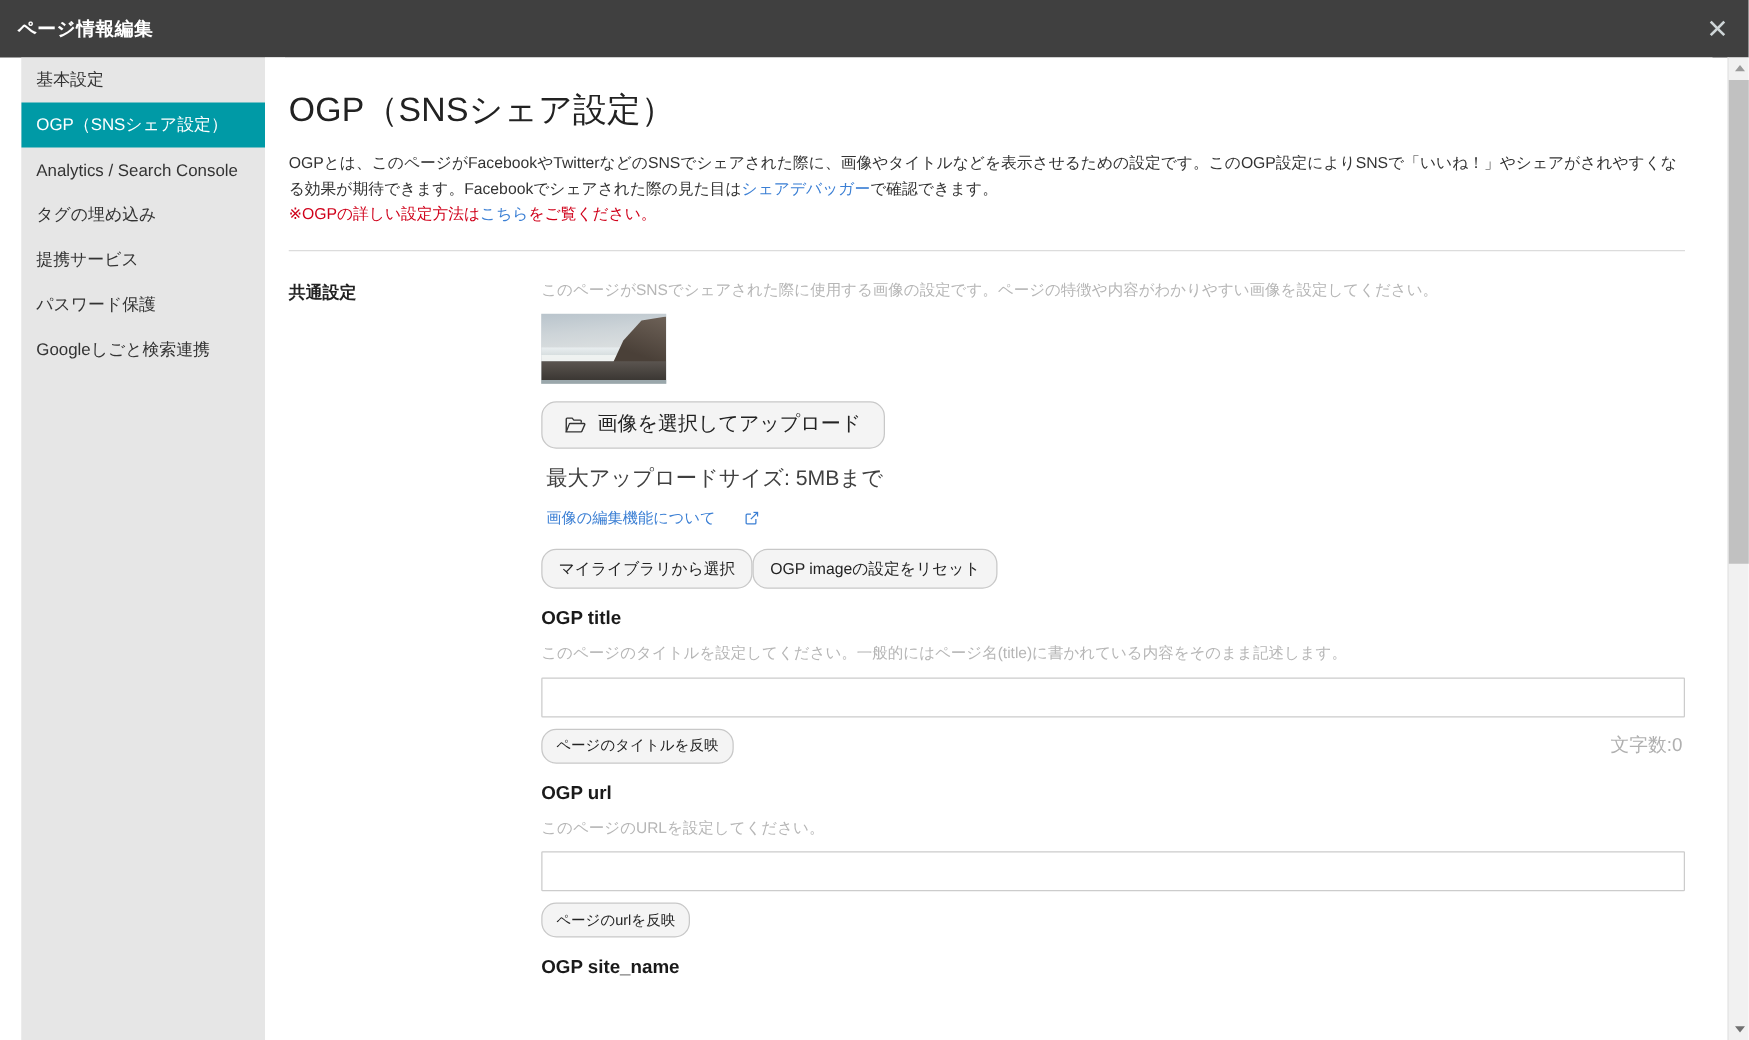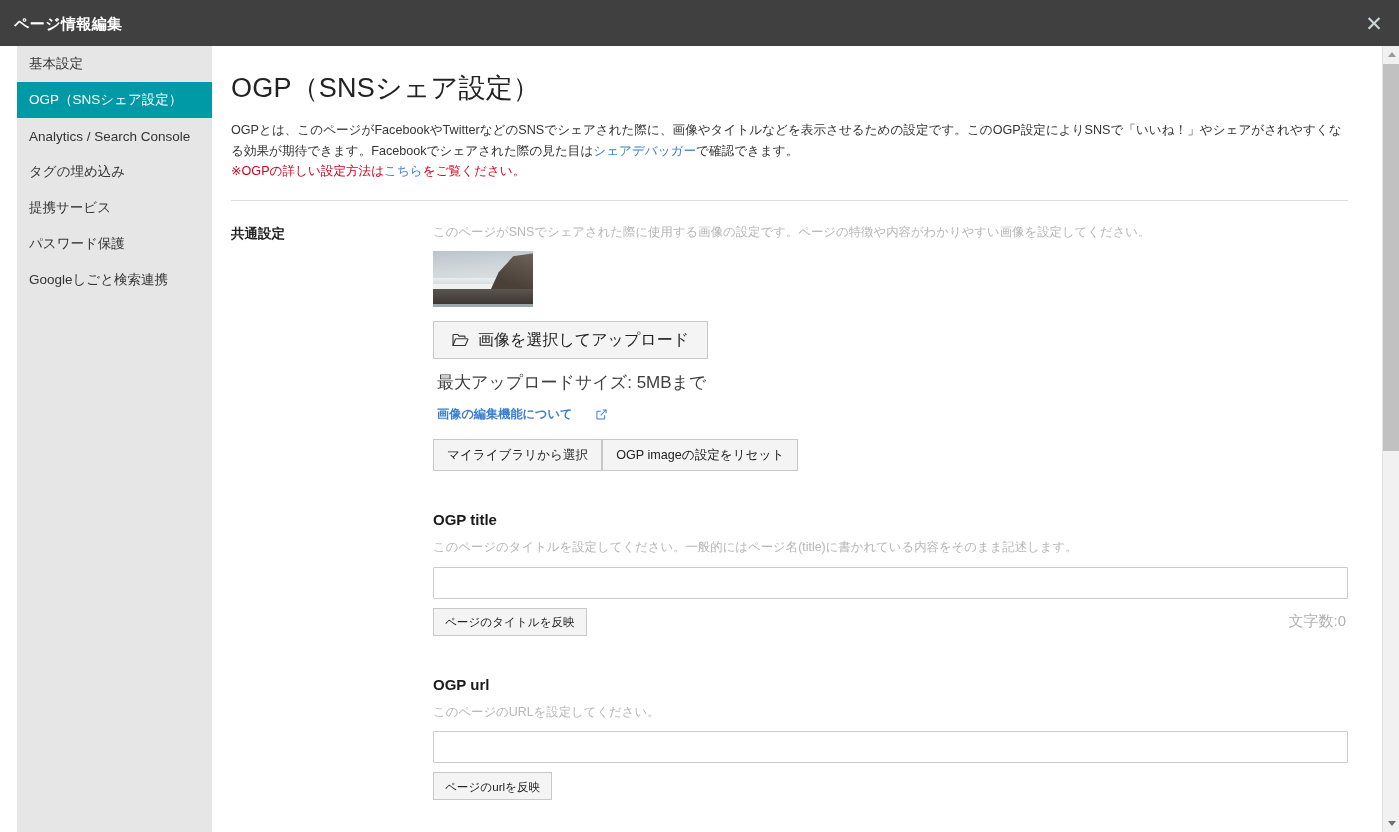--- a/index.html
+++ b/index.html
@@ -131,21 +131,21 @@
     font-size: 13.5px;
     font-weight: 700;
     color: #222;
     padding-top: 2px;
   }
   .formrow-body {
     flex: 1 1 auto;
     min-width: 0;
   }
   .field { margin-bottom: 0; }
-  .field + .field { margin-top: 40px; }
+  .field + .field { margin-top: 15px; }
   .field-title {
     font-size: 15px;
     font-weight: 700;
     color: #1a1a1a;
     margin: 0 0 9px 0;
     line-height: 1.2;
   }
   .field-desc {
     font-size: 12.4px;
     color: #b6b6b6;
@@ -190,21 +190,21 @@
     background: linear-gradient(180deg,#5b5550 0%, #3b3733 100%);
   }
 
   button.btn {
     font-family: inherit;
     background: #f4f4f4;
     border: 1px solid #c8c8c8;
     color: #222;
     cursor: pointer;
     line-height: 1;
-    border-radius: 0;
+    border-radius: 12px;
   }
 
   .btn-upload {
     display: inline-flex;
     align-items: center;
     gap: 9px;
     height: 38px;
     padding: 0 18px;
     font-size: 16px;
   }
@@ -221,21 +221,20 @@
     margin: 12px 0 0 4px;
   }
   .editlink {
     display: inline-flex;
     align-items: center;
     gap: 23px;
     font-size: 12.2px;
     color: #3b7fd4;
     text-decoration: none;
     margin: 12px 0 0 4px;
-    font-weight: bold;
   }
   .editlink svg { display:block; }
 
   .btnrow {
     display: flex;
     margin-top: 16px;
   }
   .btn-sm {
     height: 32px;
     padding: 0 13px;

